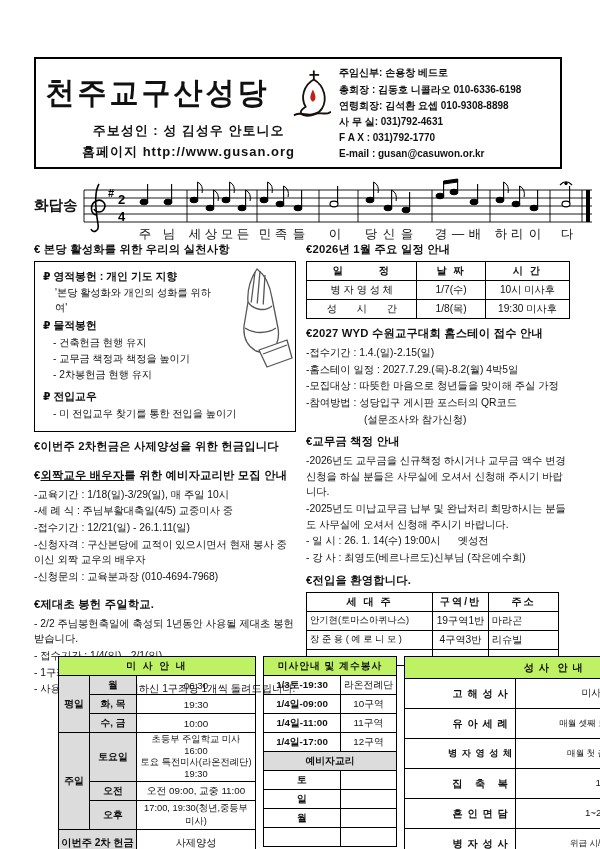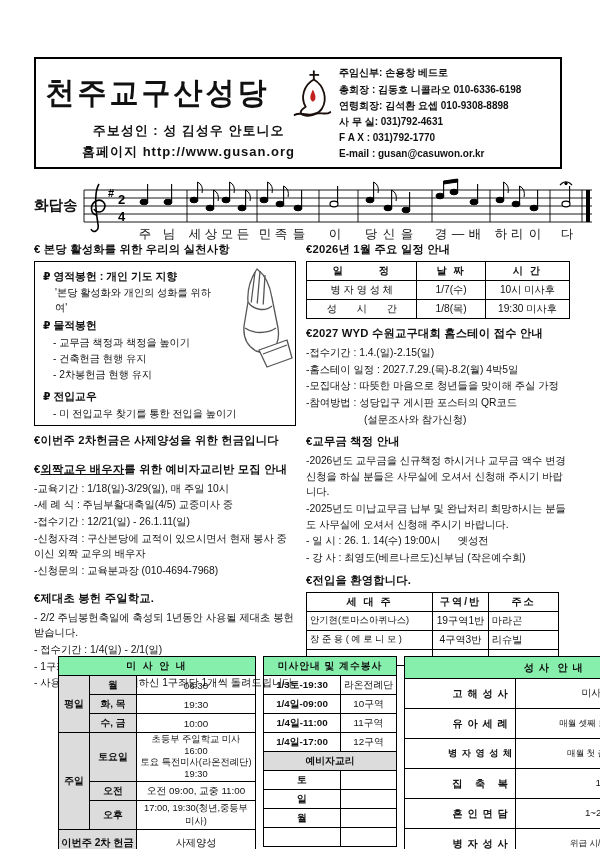--- a/index.html
+++ b/index.html
@@ -22,42 +22,42 @@
   .psalm-label{font-weight:bold;font-size:14.5px;margin-top:18px;margin-right:4px;white-space:nowrap;}
   .psalm svg{display:block;}
 
   
   .cols{position:absolute;left:34px;top:242px;width:536px;display:flex;gap:10px;}
   .col-l{width:262px;flex:0 0 262px;}
   .col-r{flex:1;min-width:0;}
   .sec-h{font-weight:bold;font-size:11.3px;margin:7px 0 4px 0;letter-spacing:0.2px;}
   .sec-h:first-child{margin-top:0;}
   .item{font-size:10.3px;line-height:1.52;margin:1px 0;}
-  .practice-box{border:1.5px solid #000;padding:6px 6px 2px 8px;position:relative;margin-bottom:6px;}
+  .practice-box{border:1.5px solid #000;padding:6px 6px 8px 8px;position:relative;margin-bottom:6px;}
   .pb-title{font-weight:bold;font-size:10.8px;margin:2px 0;}
   .pb-sub{font-size:10.2px;margin:1px 0 3px 12px;line-height:1.45;}
   .pb-item{font-size:10.2px;margin:1px 0 1px 10px;line-height:1.5;}
   .hands{position:absolute;top:4px;right:2px;}
   .pb-narrow{margin-right:78px;}
   .und{text-decoration:underline;}
 
   
   table{border-collapse:collapse;}
   .mini{width:100%;margin:2px 0 4px 0;}
   .mini td,.mini th{border:1px solid #000;font-size:10.2px;padding:2px 3px;text-align:center;font-weight:normal;white-space:pre;}
   .mini th{font-weight:bold;letter-spacing:2px;}
   .mini{border:1.5px solid #000;}
   .row-sp{height:16px;}
 
   
   .bottom{position:absolute;left:58px;top:656px;display:flex;gap:7px;align-items:flex-start;}
   .bt{border:1.5px solid #000;}
   .bt td{border:1px solid #000;font-size:9.8px;padding:1px 2px;text-align:center;vertical-align:middle;}
   .g{background:#dcdcdc;font-weight:bold;}
-  .th-row{background:#86efac;font-weight:bold;font-size:10.5px;letter-spacing:2px;height:19px;}
+  .th-row{background:#bef264;font-weight:bold;font-size:10.5px;letter-spacing:2px;height:19px;}
   .t-mass{width:198px;}
   .t-mass td{height:16px;}
   .t-mass .two-line{font-size:9.3px;line-height:1.25;}
   .t-mass .coll td{height:23px;font-size:10.2px;}
   .t-count{width:134px;}
   .t-count td{height:16px;}
   .t-count td:first-child{font-weight:bold;}
   .t-sacr{width:170px;}
   .t-sacr td{height:27px;padding-left:43px;}
   .t-sacr td:first-child{font-weight:bold;letter-spacing:1px;white-space:pre;font-size:10.2px;}
@@ -229,22 +229,22 @@
               <path d="M48 9 L46 42"></path>
             <path d="M31 36 C36 44 48 46 55 40"></path>
             <path d="M28 62 C36 68 50 68 59 62"></path>
             <path d="M42 84 L70 74 L75 92 L50 101 Z" fill="#fff"></path>
             <path d="M46 88 L70 79"></path>
           </g>
         </svg>
         <div class="pb-title pb-narrow">₽ 영적봉헌 : 개인 기도 지향</div>
         <div class="pb-sub pb-narrow">'본당 활성화와 개인의 성화를 위하여'</div>
         <div class="pb-title pb-narrow">₽ 물적봉헌</div>
+        <div class="pb-item pb-narrow">- 건축헌금  현행 유지</div>
         <div class="pb-item pb-narrow">- 교무금 책정과 책정을 높이기</div>
-        <div class="pb-item pb-narrow">- 건축헌금  현행 유지</div>
         <div class="pb-item pb-narrow">- 2차봉헌금 현행 유지</div>
         <div class="pb-title" style="margin-top:8px">₽ 전입교우</div>
         <div class="pb-item">- 미 전입교우 찾기를 통한 전입을 높이기</div>
       </div>
 
       <div class="sec-h">€이번주 2차헌금은 사제양성을 위한 헌금입니다</div>
 
       <div class="sec-h" style="margin-top:14px"><span>€</span><span class="und">외짝교우 배우자</span><span>를 위한 예비자교리반 모집 안내</span></div>
       <div class="item">-교육기간 : 1/18(일)-3/29(일), 매 주일 10시</div>
       <div class="item">-세 례 식 : 주님부활대축일(4/5) 교중미사 중</div>

